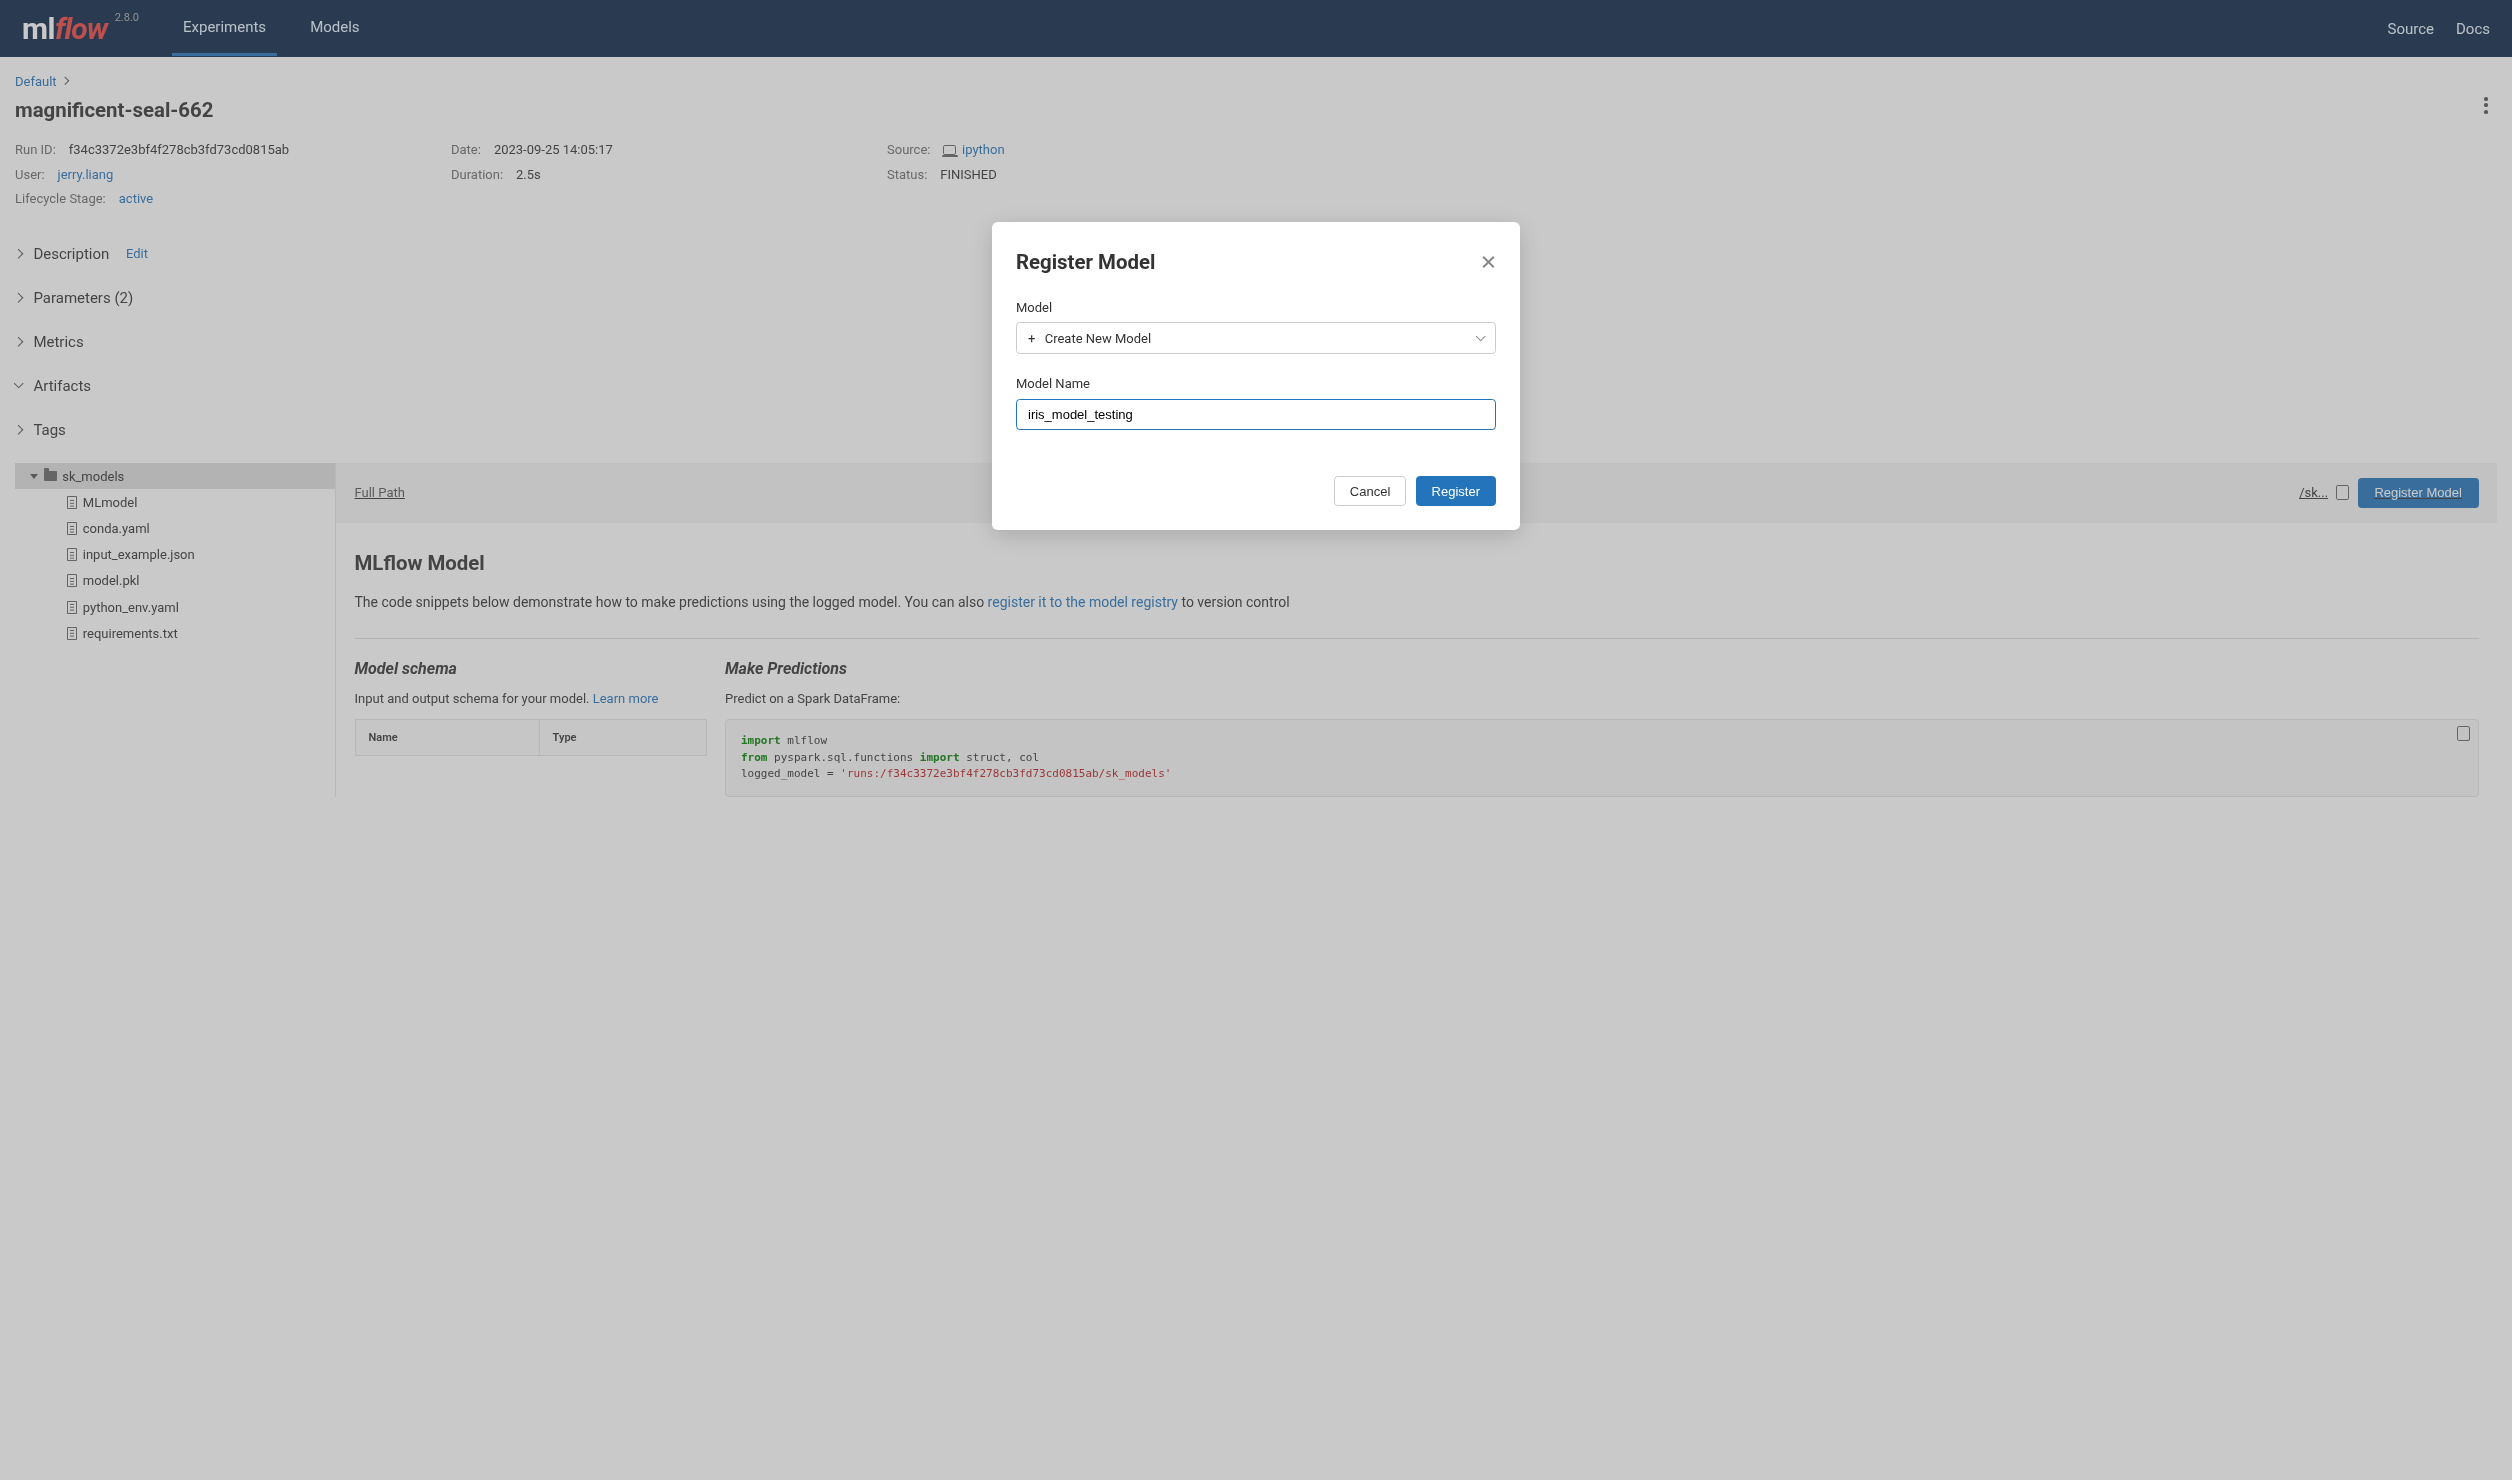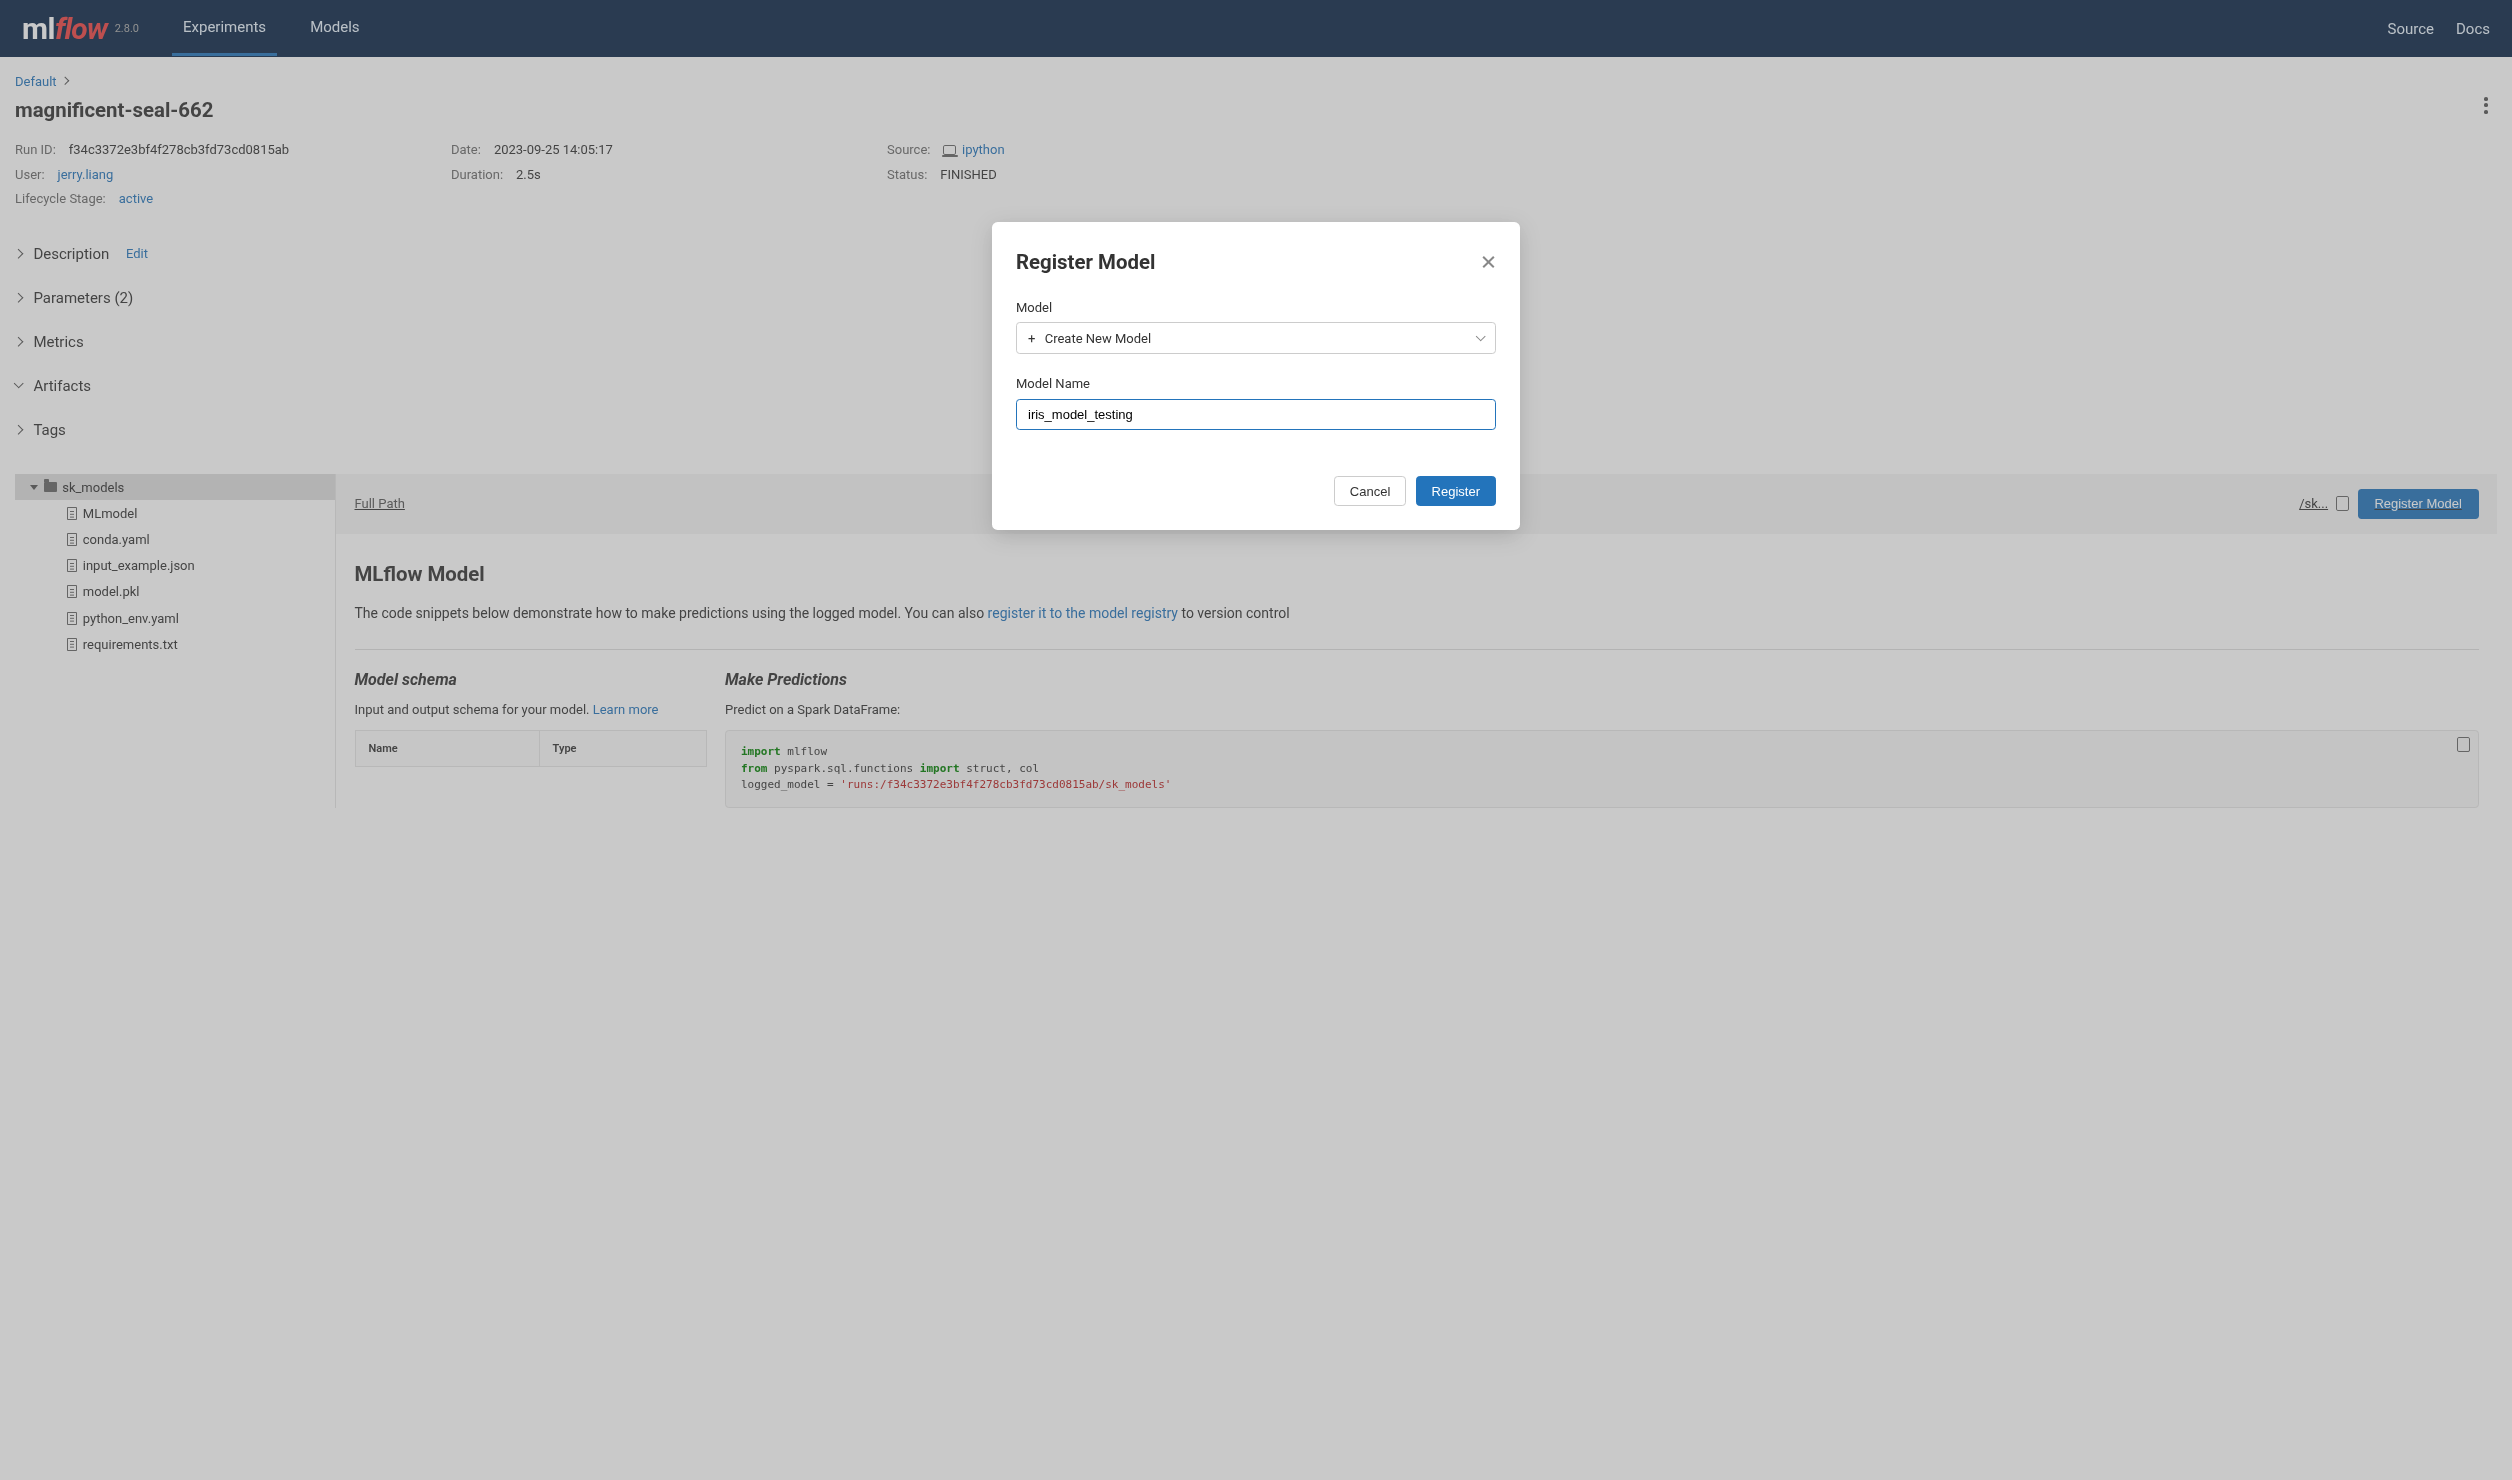--- a/index.html
+++ b/index.html
@@ -1,20 +1,20 @@
 <!DOCTYPE html>
 <html style="font-size:15px"><head>
 <meta charset="utf-8">
 <style>
   * { box-sizing: border-box; margin: 0; padding: 0; }
   body { font-family: -apple-system, BlinkMacSystemFont, "Segoe UI", Roboto, Helvetica, Arial, sans-serif; font-size: 13px; color: #333; background: #fff; width: 2512px; height: 1480px; overflow: hidden; transform-origin: top left; }
   
   
   .header { background: #0b2647; height: 57px; display: flex; align-items: center; padding: 0 22px; }
-  .logo { display: flex; align-items: center; color: #fff; margin-right: 33px; }
+  .logo { display: flex; align-items: flex-start; color: #fff; margin-right: 33px; }
   .logo-ml { font-size: 30px; font-weight: 700; letter-spacing: -0.5px; }
   .logo-flow { font-size: 30px; font-weight: 700; font-style: italic; color: #ef4444; letter-spacing: -0.9px; }
   .logo-version { font-size: 11px; color: #aaa; margin-left: 7.4px; }
   .nav { display: flex; gap: 22px; }
   .nav-item { color: #e7f1fb; font-size: 15px; padding: 16.7px 11px; cursor: pointer; text-decoration: none; }
   .nav-item.active { border-bottom: 3.7px solid #2374bb; }
   .header-right { margin-left: auto; display: flex; gap: 22px; }
   .header-link { color: #e7f1fb; font-size: 15px; cursor: pointer; }
   
   
@@ -36,21 +36,21 @@
   .laptop-icon::after { content:''; position:absolute; bottom:-3.7px; left:-2.8px; right:-2.8px; height:1.9px; background:#666; border-radius:0.9px; }
   
   .sections { margin-top: 26px; }
   .section-row { display: flex; align-items: center; gap: 11px; padding: 13px 0; font-size: 15px; }
   .chevron { display: inline-block; width: 7.4px; height: 7.4px; border-right: 1.9px solid #555; border-bottom: 1.9px solid #555; }
   .chevron.right { transform: rotate(-45deg); }
   .chevron.down { transform: rotate(45deg); margin-top:-3.7px;}
   .section-title { font-weight: 400; }
   .edit-link { color: #2374bb; font-size: 13px; margin-left: 5.6px; }
   
-  .artifacts-body { display: flex; margin-top: 22px; }
+  .artifacts-body { display: flex; margin-top: 11px; }
   .tree { width: 321px; border-right: 0.9px solid #e5e5e5; }
   .tree-row { display: flex; align-items: center; gap: 5.6px; padding: 5.6px 7.4px 5.6px 15px; font-size: 13px; cursor: pointer; }
   .tree-row.selected { background: #ddd; }
   .tree-child { padding-left: 52px; }
   .tri { width: 0; height: 0; }
   .tri.open { border-left: 4.6px solid transparent; border-right: 4.6px solid transparent; border-top: 5.6px solid #555; }
   .folder-icon { width: 13px; height: 10.2px; background: #666; border-radius: 0.9px; position: relative; }
   .folder-icon::before { content:''; position:absolute; top:-2.8px; left:0; width:5.6px; height:2.8px; background:#666; border-radius:0.9px 0.9px 0 0; }
   .file-icon { width: 10.2px; height: 13px; border: 1.1px solid #666; border-radius: 0.9px; position: relative; flex-shrink: 0; }
   .file-icon::after { content:''; position:absolute; top:2.8px; left:1.9px; right:1.9px; height:0.9px; background:#666; box-shadow: 0 2.8px 0 #666, 0 5.6px 0 #666; }

